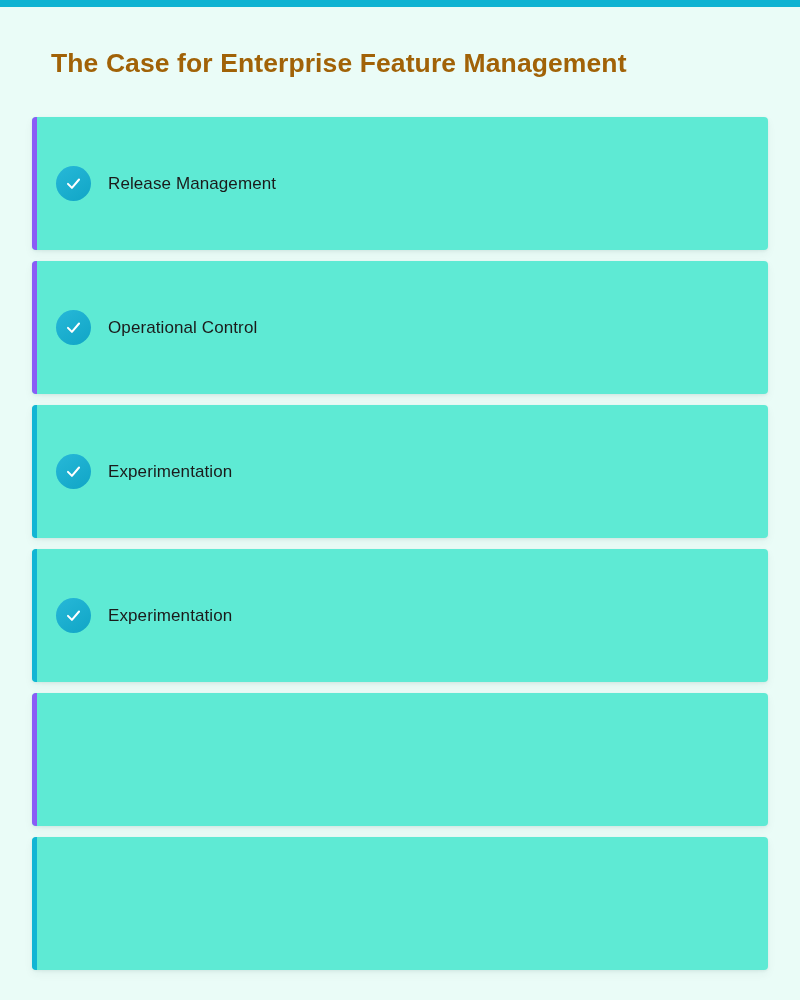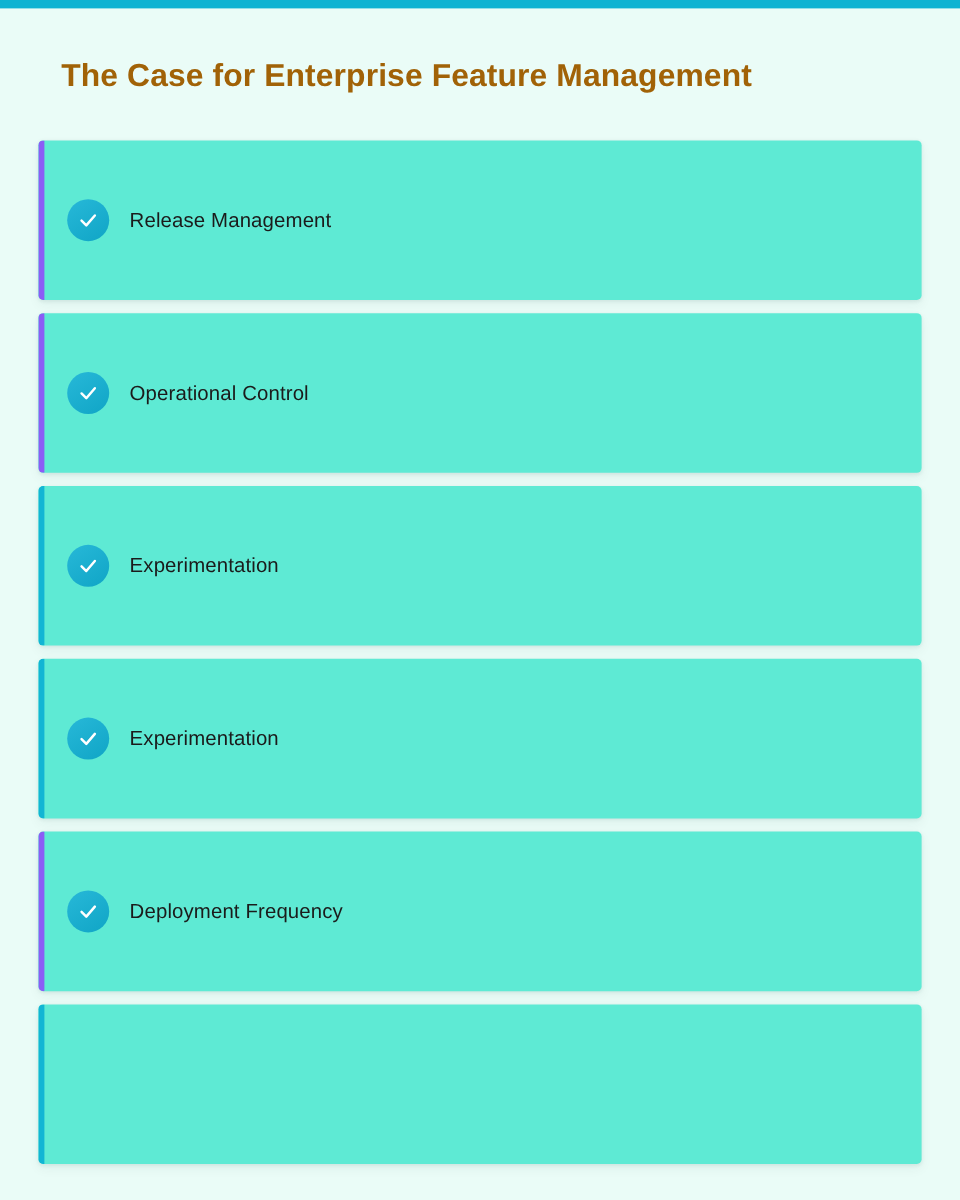--- a/index.html
+++ b/index.html
@@ -132,25 +132,17 @@
       <span class="check-badge">
         <svg width="19" height="19" viewBox="0 0 24 24" fill="none" aria-hidden="true">
           <path d="M5 12.5 L10 17.5 L19 7" stroke="#ffffff" stroke-width="2.6" stroke-linecap="round" stroke-linejoin="round"></path>
         </svg>
       </span>
       <span class="card-label">Experimentation</span>
     </div>
   </div>
     <div class="feature-card">
     <span class="card-accent" style="background: rgb(139, 92, 246);"></span>
-    <div class="card-body">
-      <span class="check-badge">
-        <svg width="19" height="19" viewBox="0 0 24 24" fill="none" aria-hidden="true">
-          <path d="M5 12.5 L10 17.5 L19 7" stroke="#ffffff" stroke-width="2.6" stroke-linecap="round" stroke-linejoin="round"></path>
-        </svg>
-      </span>
-      <span class="card-label">Deployment Frequency</span>
-    </div>
   </div>
     <div class="feature-card">
     <span class="card-accent" style="background: rgb(18, 181, 212);"></span>
   </div>
   </div>
 
 </body></html>

